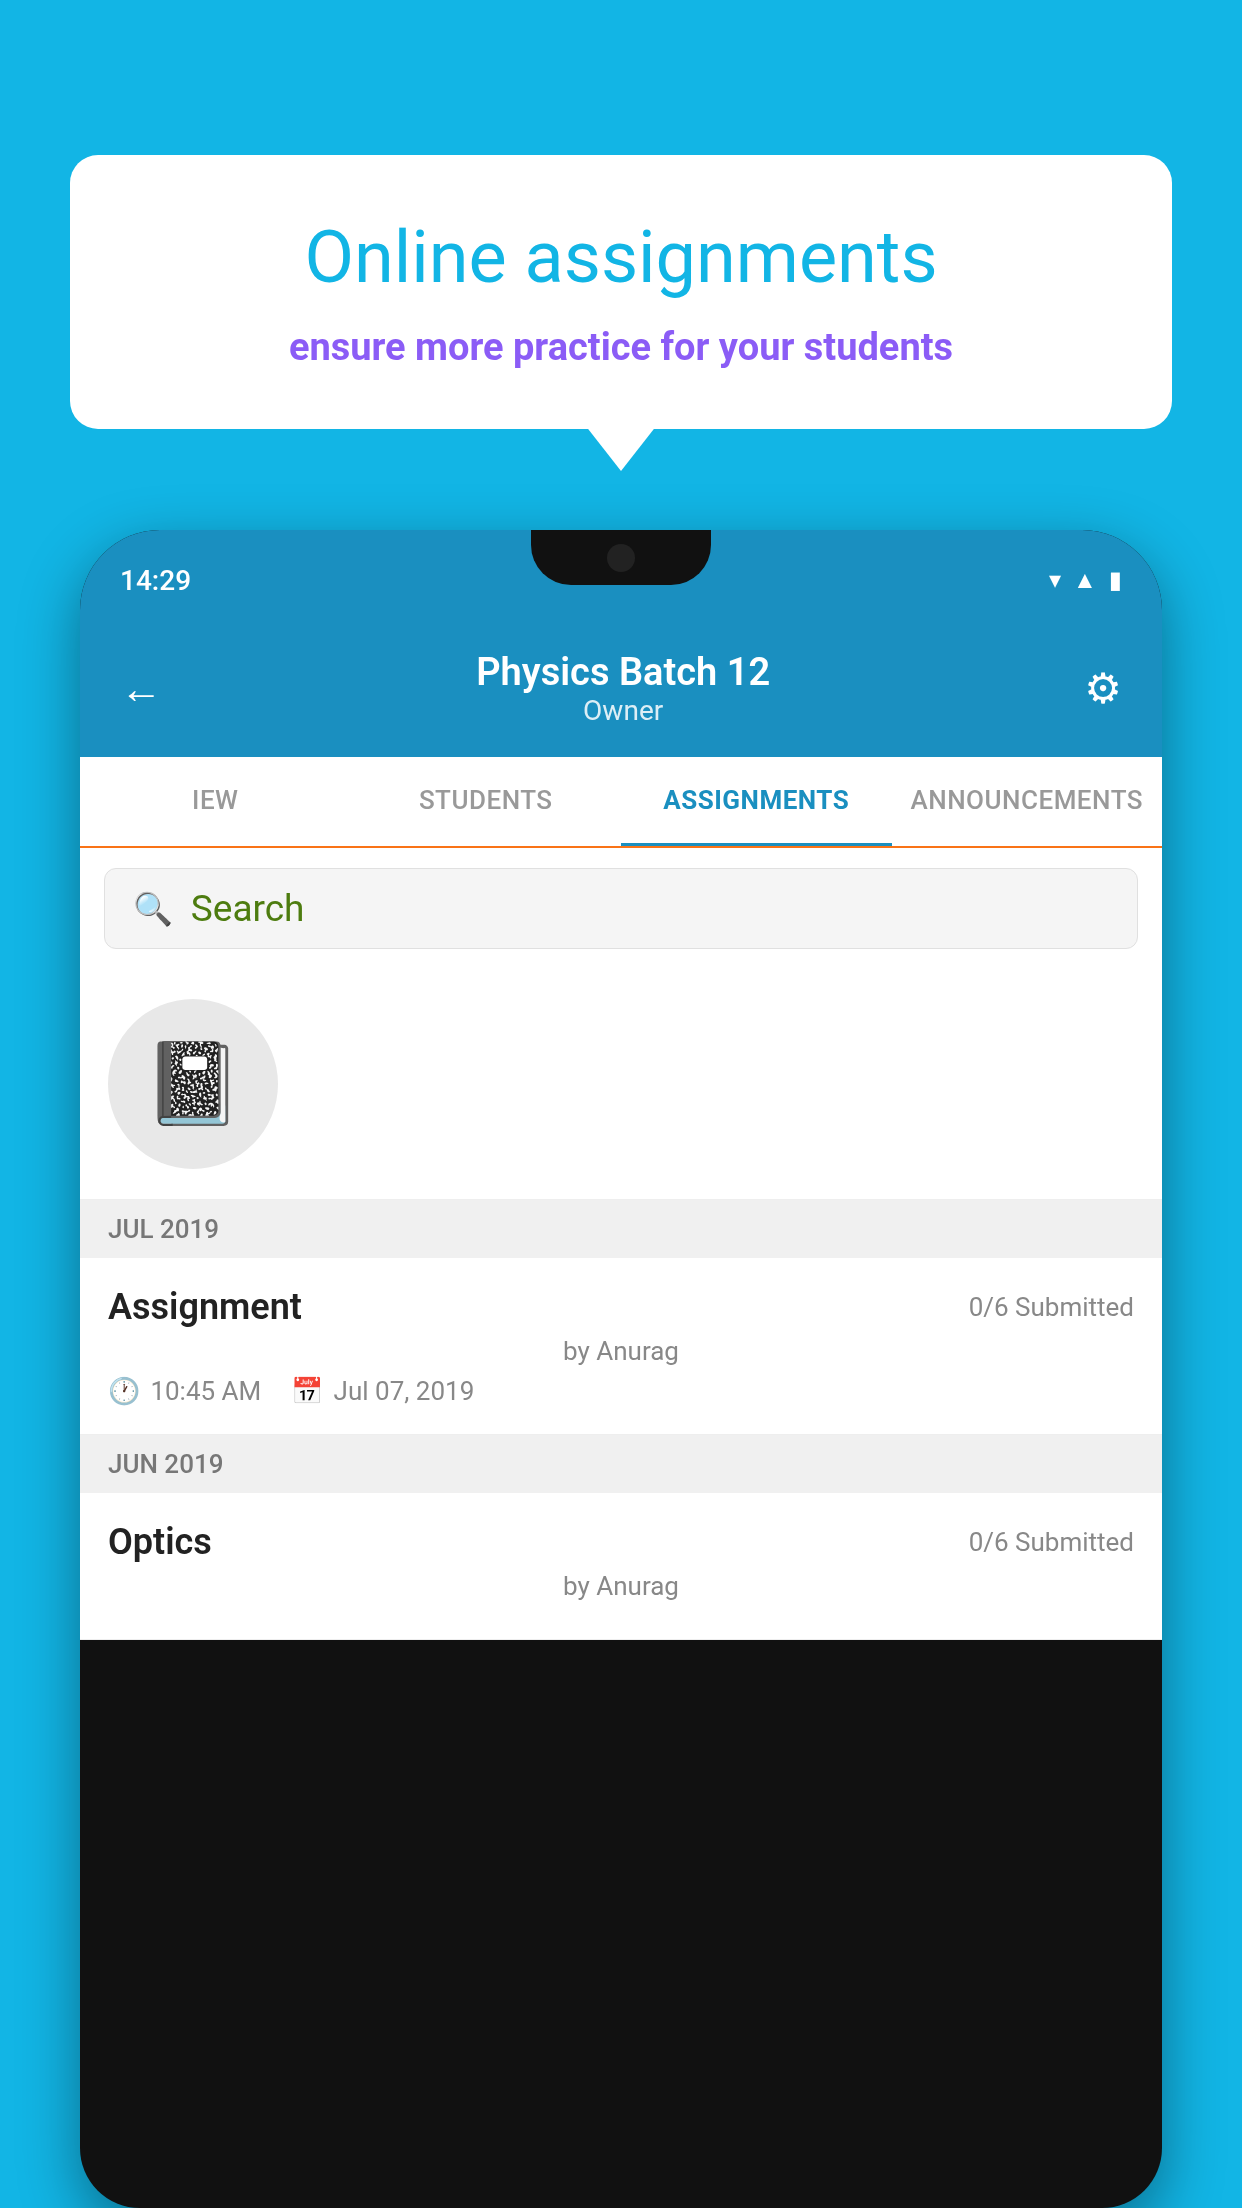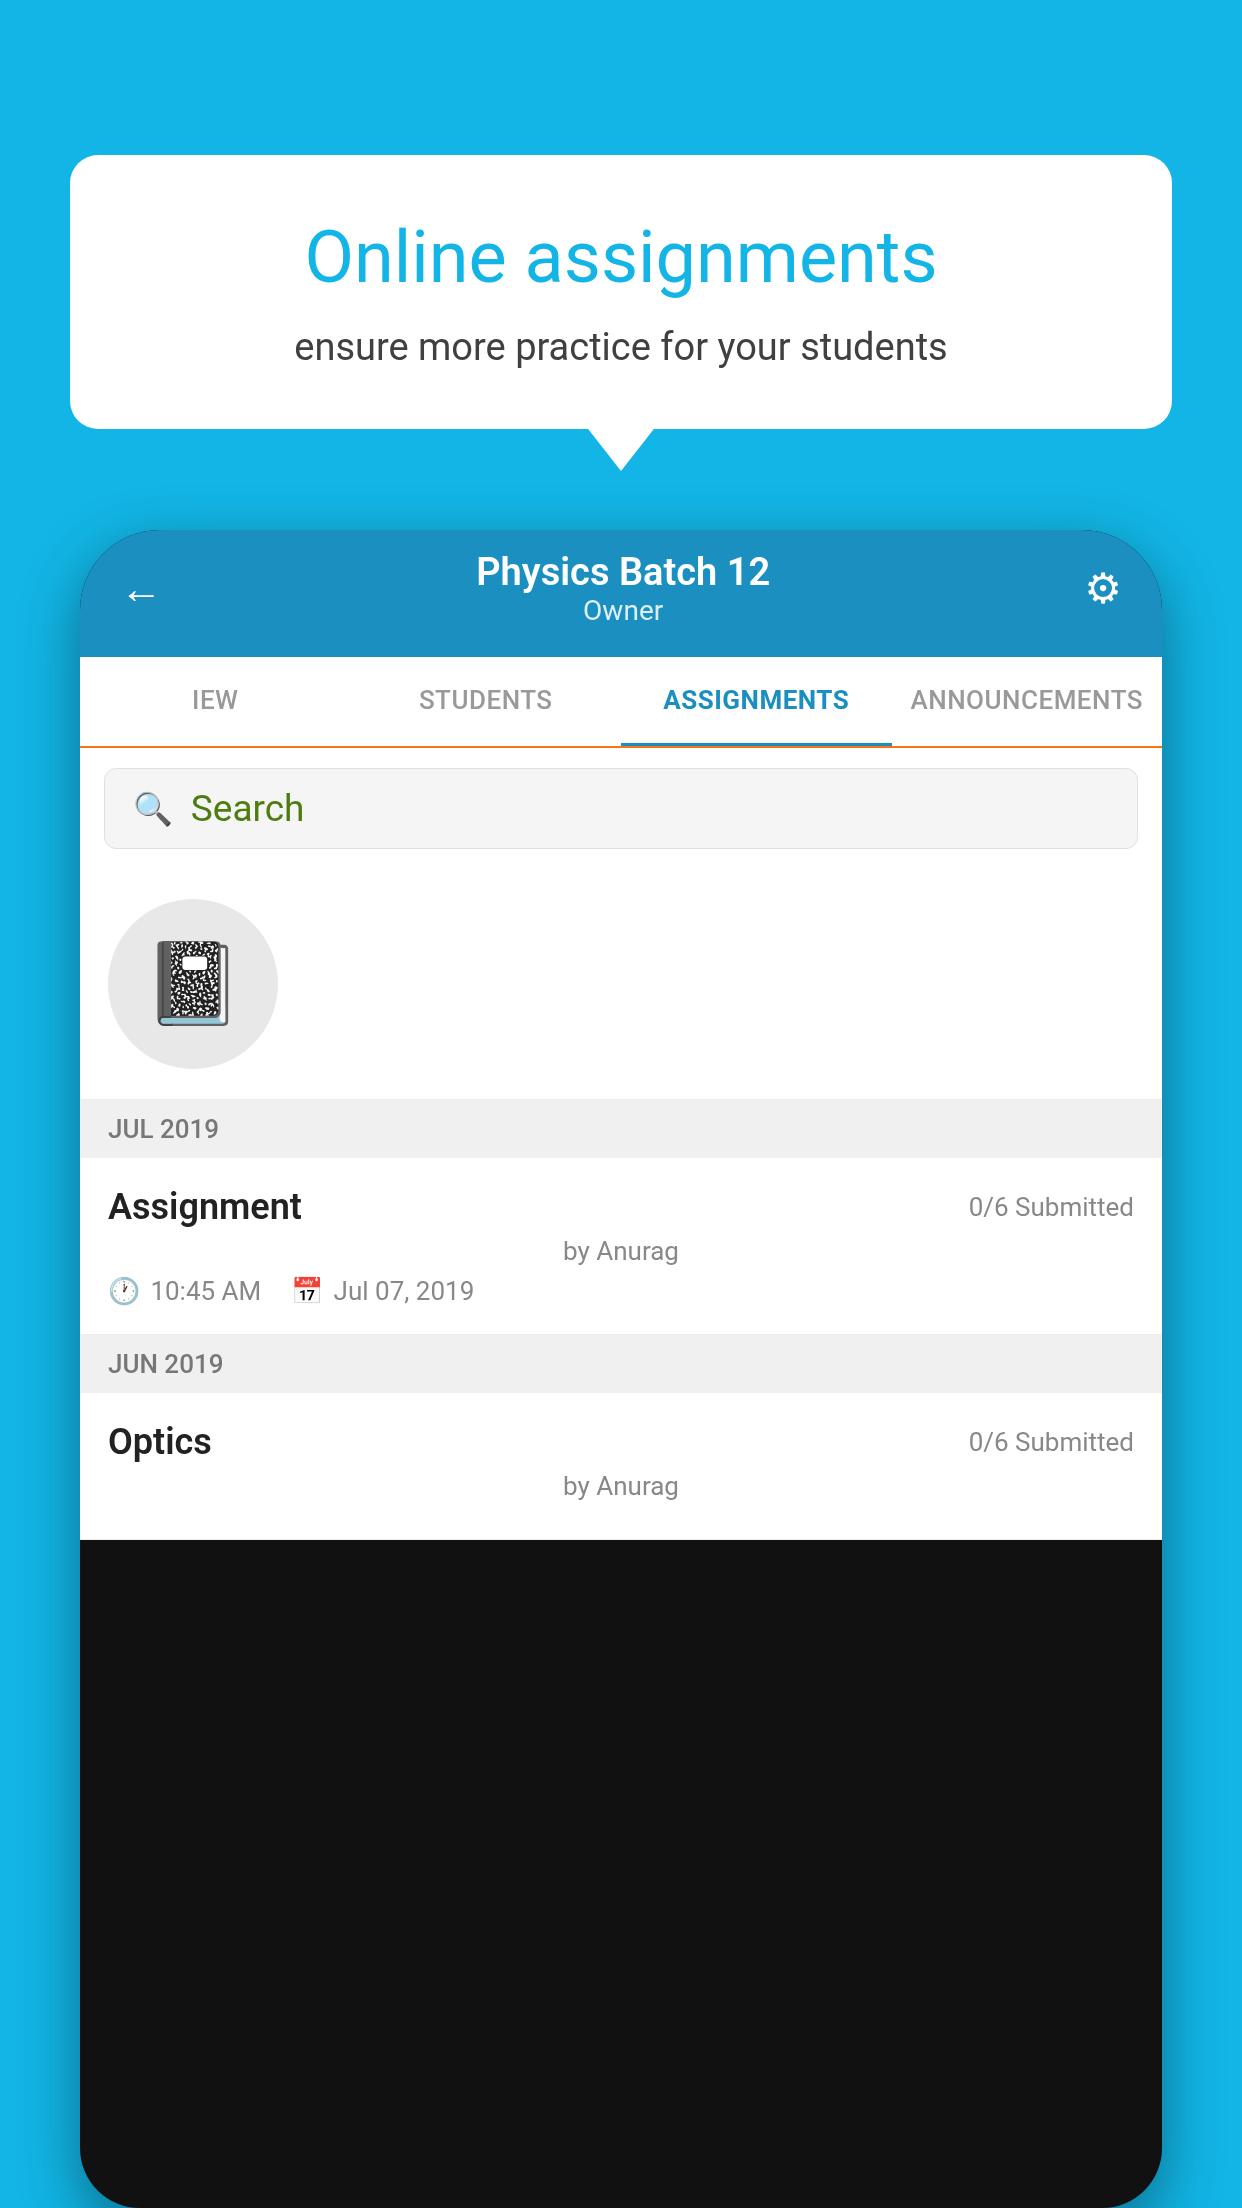--- a/index.html
+++ b/index.html
@@ -48,23 +48,23 @@
 
     .speech-bubble-title {
       color: #12b5e5;
       font-size: 72px;
       font-weight: 400;
       margin-bottom: 24px;
       line-height: 1.2;
     }
 
     .speech-bubble-subtitle {
-      color: #404040;
+      color: #8b5cf6;
       font-size: 38px;
-      font-weight: 400;
+      font-weight: 700;
     }
 
     
     .phone-frame {
       position: absolute;
       top: 530px;
       left: 80px;
       right: 80px;
       bottom: 0px;
       background: #111;
@@ -333,20 +333,31 @@
 
 <div class="speech-bubble-container">
   <div class="speech-bubble">
     <div class="speech-bubble-title">Online assignments</div>
     <div class="speech-bubble-subtitle">ensure more practice for your students</div>
   </div>
 </div>
 
 <div class="phone-frame">
 
+  <div class="phone-top-bar">
+    <div class="phone-notch">
+      <div class="phone-notch-camera"></div>
+    </div>
+    <span class="status-time">14:29</span>
+    <div class="status-icons">
+      <span class="status-icon">▾</span>
+      <span class="status-icon">▲</span>
+      <span class="status-icon">▮</span>
+    </div>
+  </div>
 
   <div class="app-header">
     <span class="header-back">←</span>
     <div class="header-center">
       <div class="header-title">Physics Batch 12</div>
       <div class="header-subtitle">Owner</div>
     </div>
     <span class="header-gear">⚙</span>
   </div>
 

